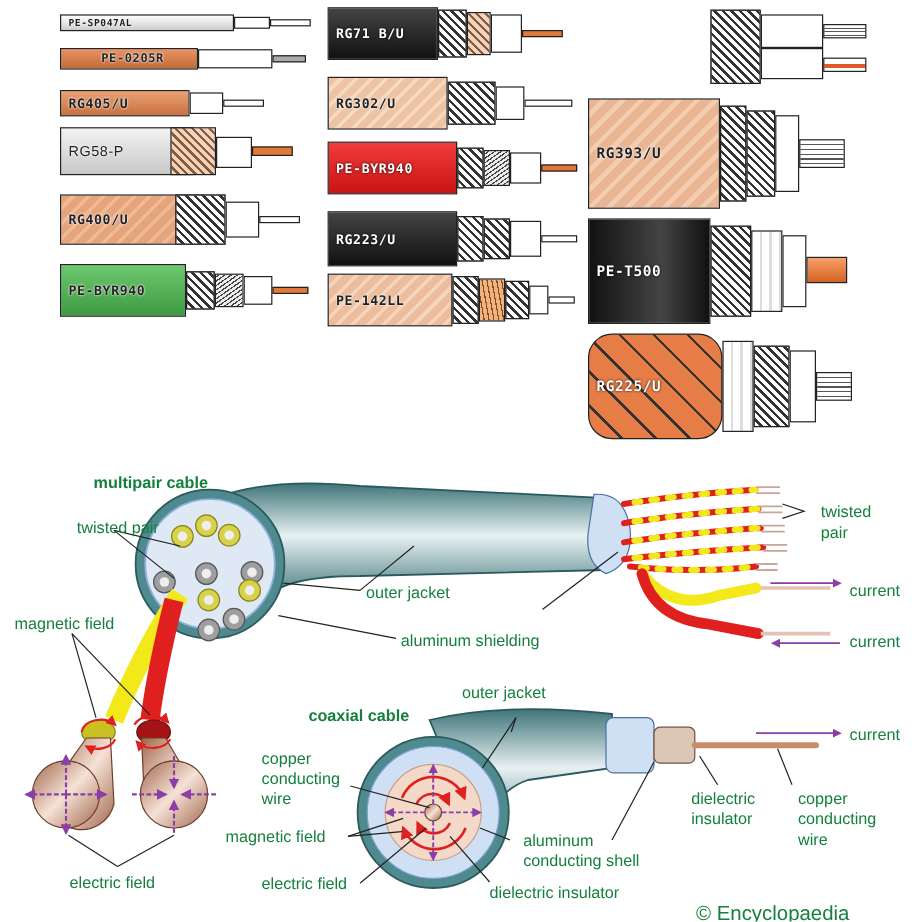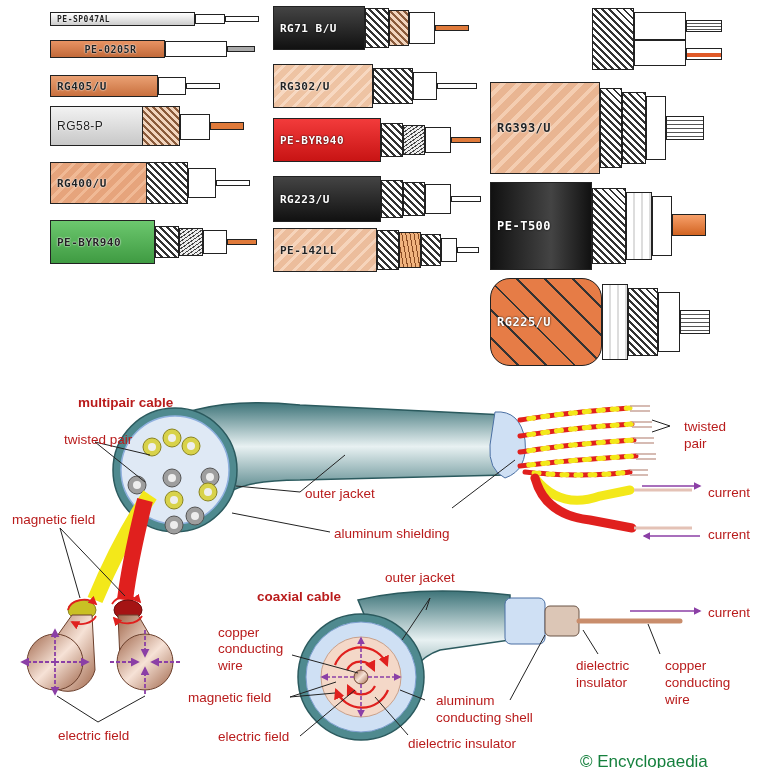--- a/index.html
+++ b/index.html
@@ -8,21 +8,21 @@
   .jacket{position:absolute;top:0;left:0;height:100%;border:1.5px solid #222;box-sizing:border-box;display:flex;align-items:center;padding-left:6px;overflow:hidden;}
   .jacket span{font-family:"DejaVu Sans Mono","Liberation Mono",monospace;font-weight:bold;letter-spacing:0.5px;color:#222;text-shadow:0 0 2px #fff,0 0 1px #fff;white-space:nowrap;}
   .jacket.dark span{color:#fff;text-shadow:0 0 2px #000;}
   .braid{position:absolute;top:0;height:100%;border:1.5px solid #222;box-sizing:border-box;
     background:repeating-linear-gradient(45deg,#fff 0 3px,#333 3px 5px),#888;}
   .braid.cu{background:repeating-linear-gradient(45deg,#f1d4bd 0 3px,#8a5a3a 3px 5px);}
   .braid.fine{background:repeating-linear-gradient(-35deg,#eee 0 2px,#444 2px 3px);}
   .diel{position:absolute;border:1.5px solid #222;box-sizing:border-box;background:#fff;}
   .core{position:absolute;border:1.3px solid #222;box-sizing:border-box;background:#fff;}
   .core.cu{background:#e07a3a;}
-  .lbl{position:absolute;font-size:13.5px;line-height:16px;color:#b91c1c;white-space:nowrap;}
+  .lbl{position:absolute;font-size:13.5px;line-height:16px;color:#15803d;white-space:nowrap;}
   .lbl.b{font-weight:bold;}
   .copy{position:absolute;font-size:17px;color:#15803d;}
   svg.diag{position:absolute;left:0;top:0;}
 </style>
 </head>
 <body>
 
 <div>
 
   <div class="cable" style="left:50px;top:12px;width:200px;height:14px;">

